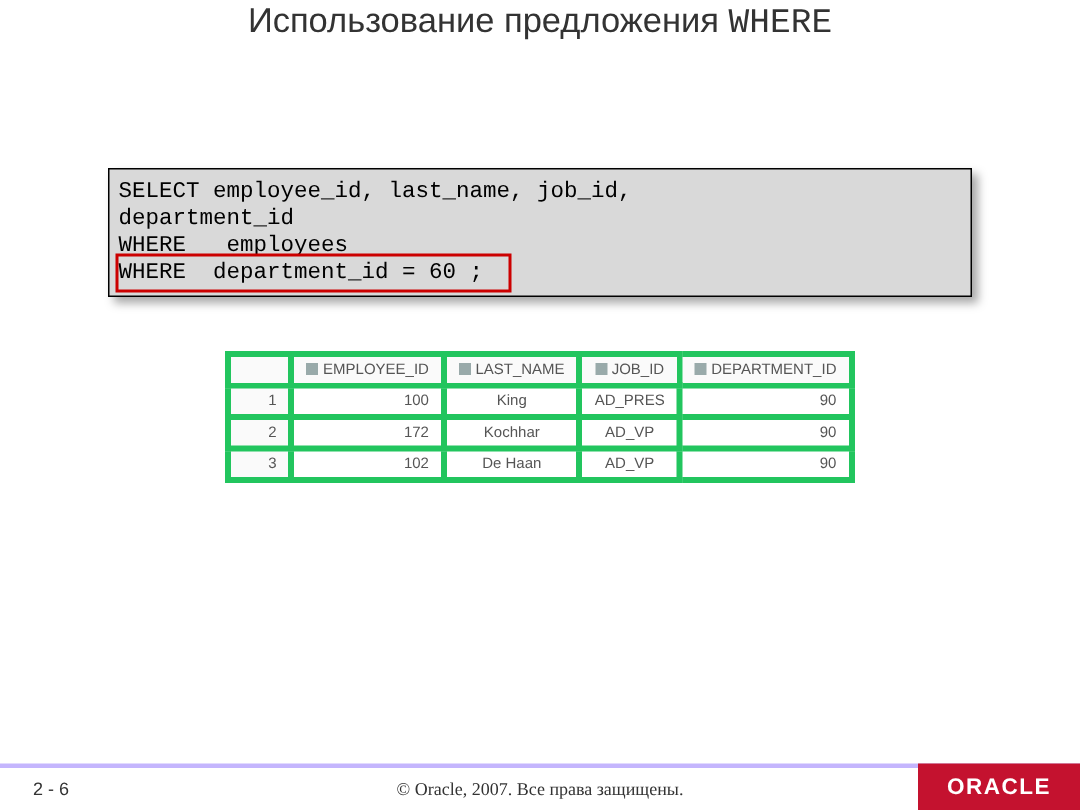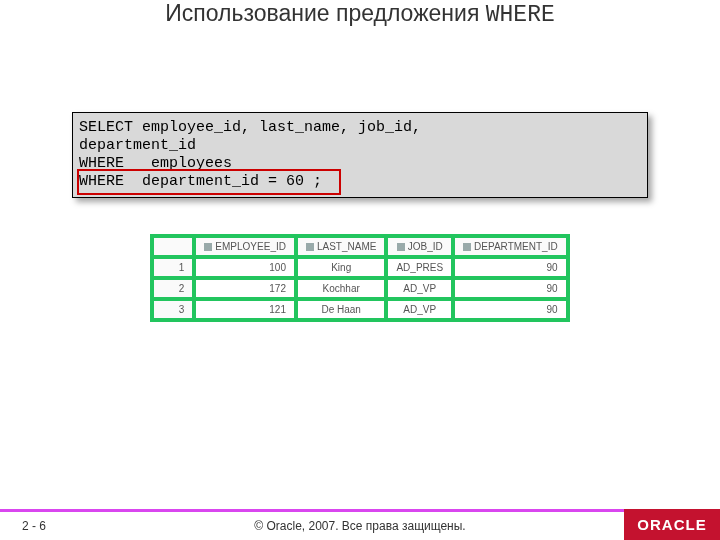--- a/index.html
+++ b/index.html
@@ -71,41 +71,42 @@
     display: inline-block;
     width: 8px; height: 8px;
     background: #9aa; margin-right: 3px;
     vertical-align: middle;
   }
 
   .footer-bar {
     position: absolute;
     left: 0; right: 0; bottom: 0;
     height: 28px;
-    border-top: 3px solid #d946ef;
+    border-top: 3px solid #c4b5fd;
     background: #fff;
     display: flex;
     align-items: center;
   }
   .page-num {
     position: absolute;
     left: 22px;
     font-size: 12px;
     color: #333;
   }
   .copyright {
     margin: 0 auto;
     font-size: 12px;
     color: #333;
+    font-family: Liberation Serif, serif;
   }
   .oracle-logo {
     position: absolute;
     right: 0; top: -3px;
     height: 31px;
-    width: 96px;
+    width: 108px;
     background: #c4122f;
     color: #fff;
     font-family: Arial, sans-serif;
     font-weight: bold;
     font-size: 15px;
     letter-spacing: 1px;
     display: flex;
     align-items: center;
     justify-content: center;
   }
@@ -142,21 +143,21 @@
     </tr>
     <tr>
       <td class="rowhdr">2</td>
       <td>172</td>
       <td class="lname">Kochhar</td>
       <td class="job">AD_VP</td>
       <td>90</td>
     </tr>
     <tr>
       <td class="rowhdr">3</td>
-      <td>121</td>
+      <td>102</td>
       <td class="lname">De Haan</td>
       <td class="job">AD_VP</td>
       <td>90</td>
     </tr>
   </tbody>
 </table>
 
 <div class="footer-bar">
   <div class="page-num">2 - 6</div>
   <div class="copyright">© Oracle, 2007. Все права защищены.</div>

